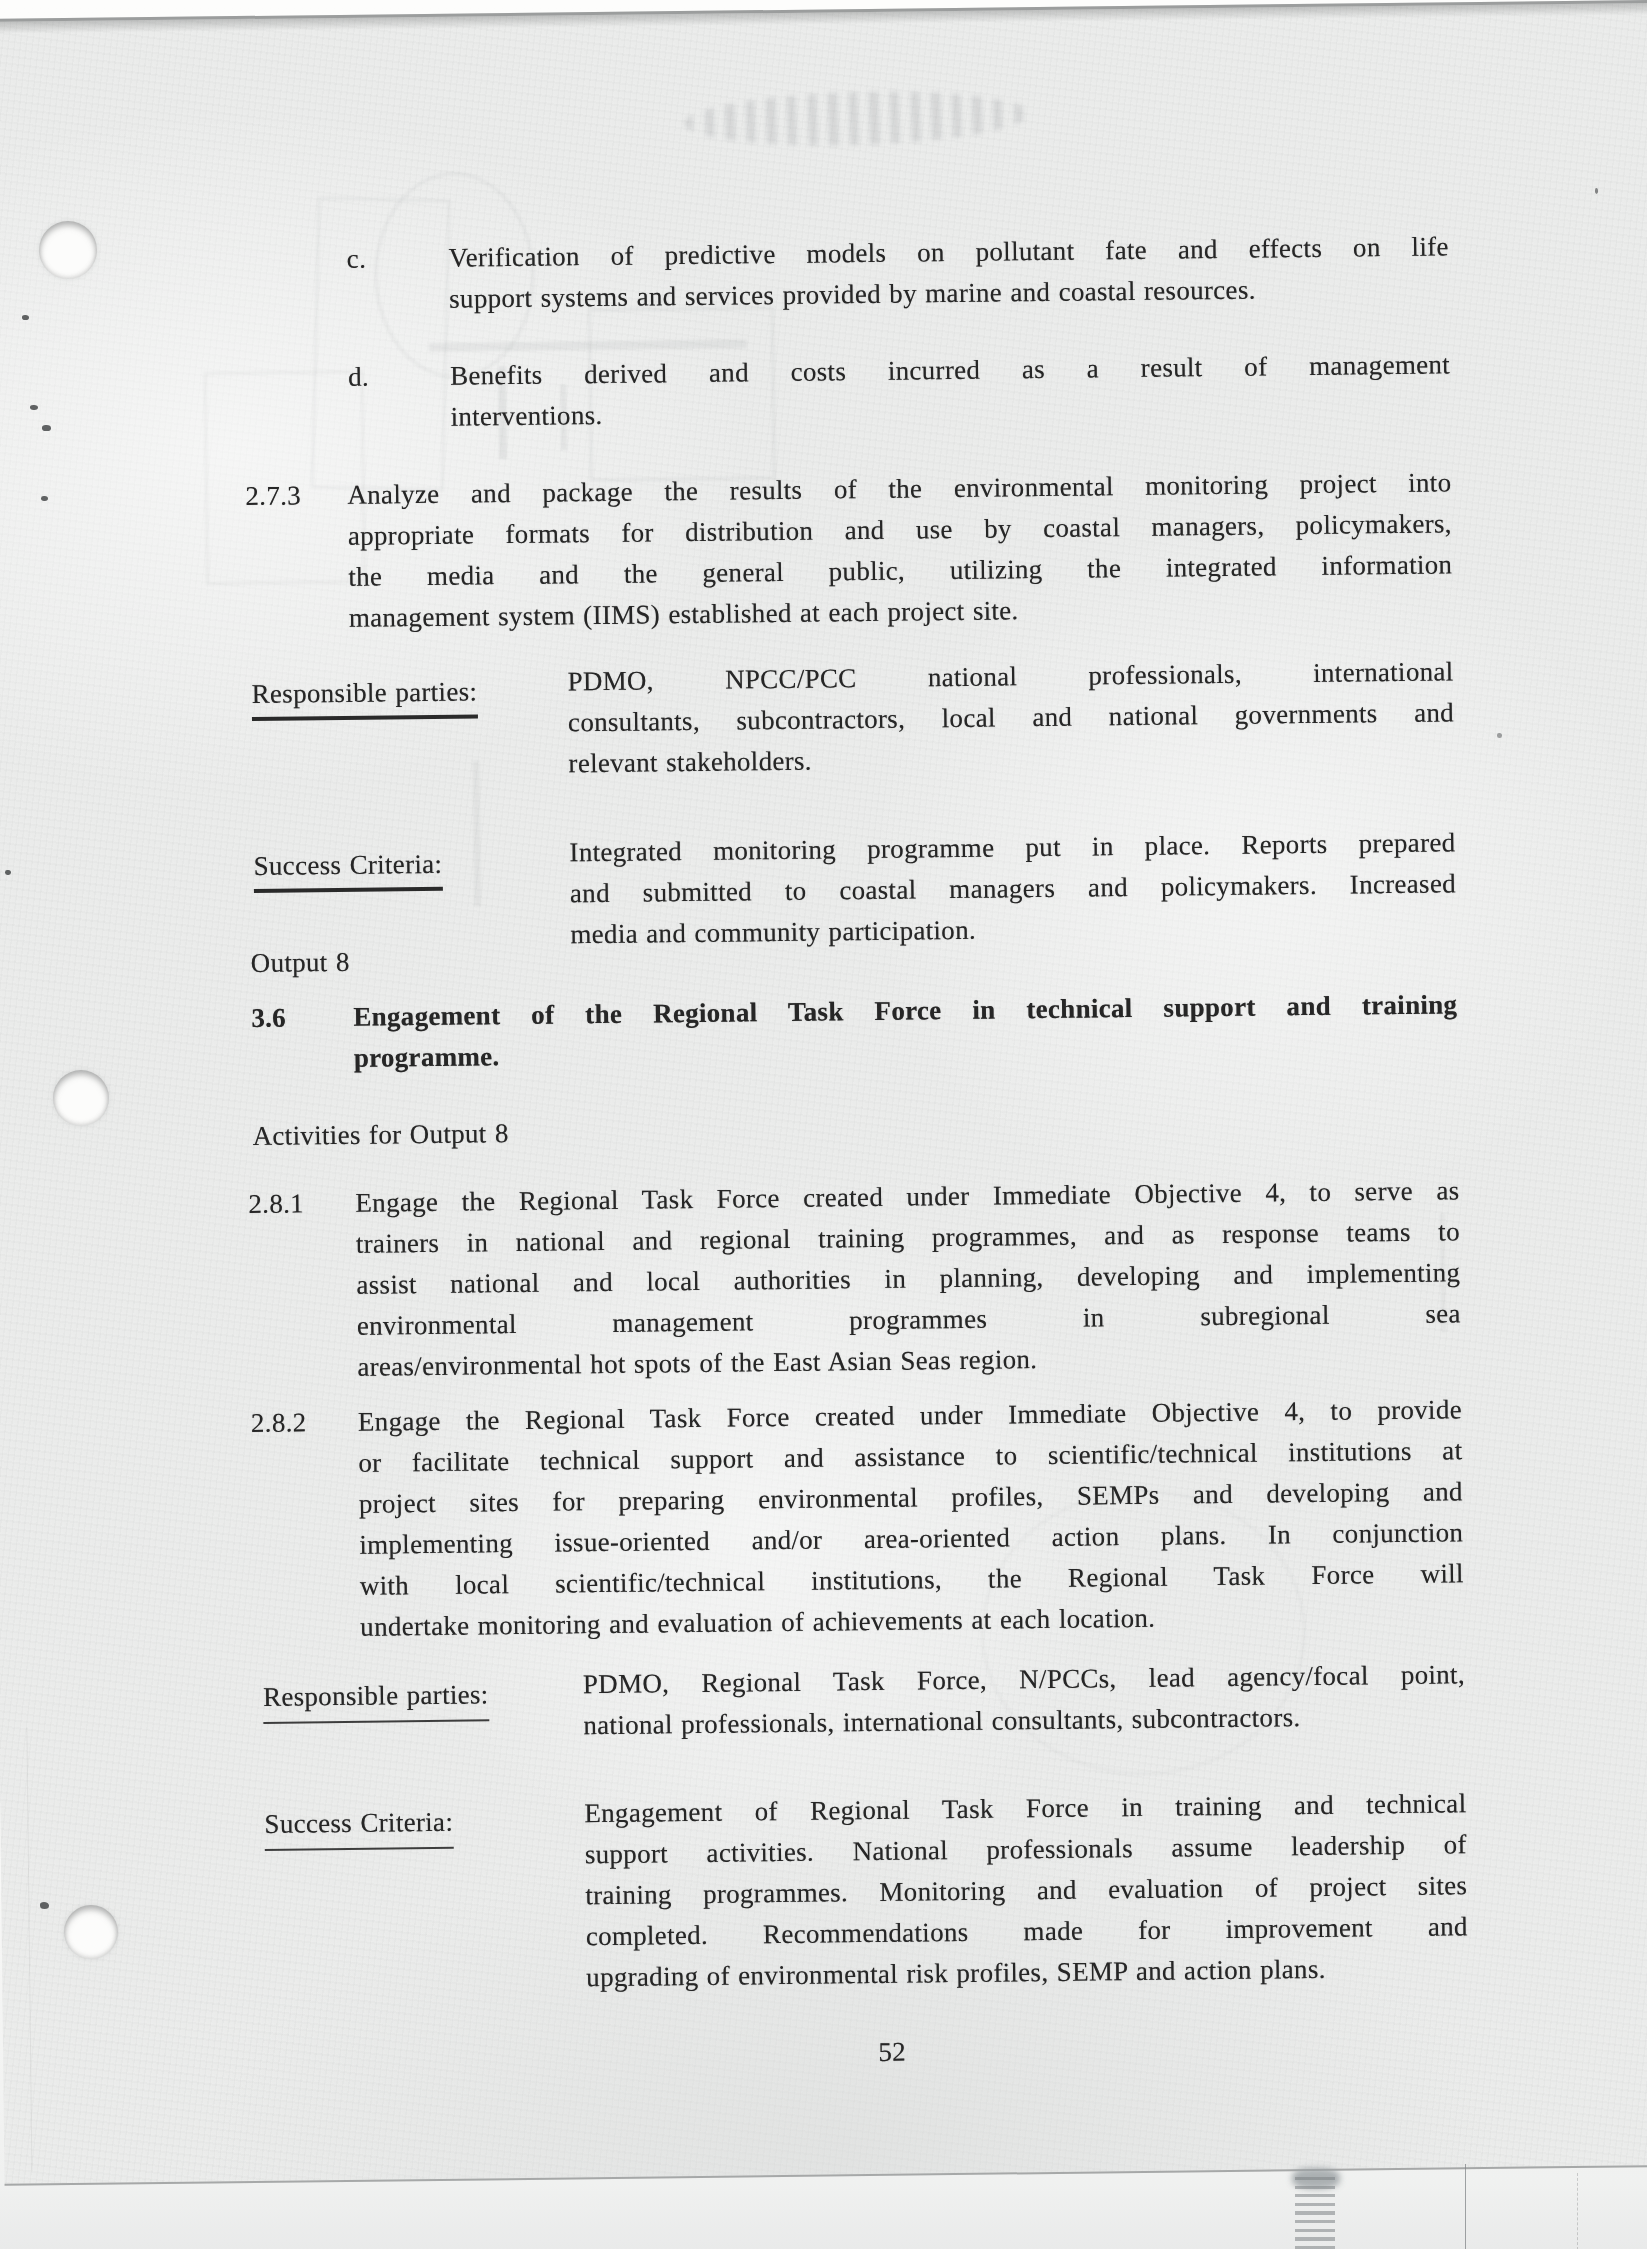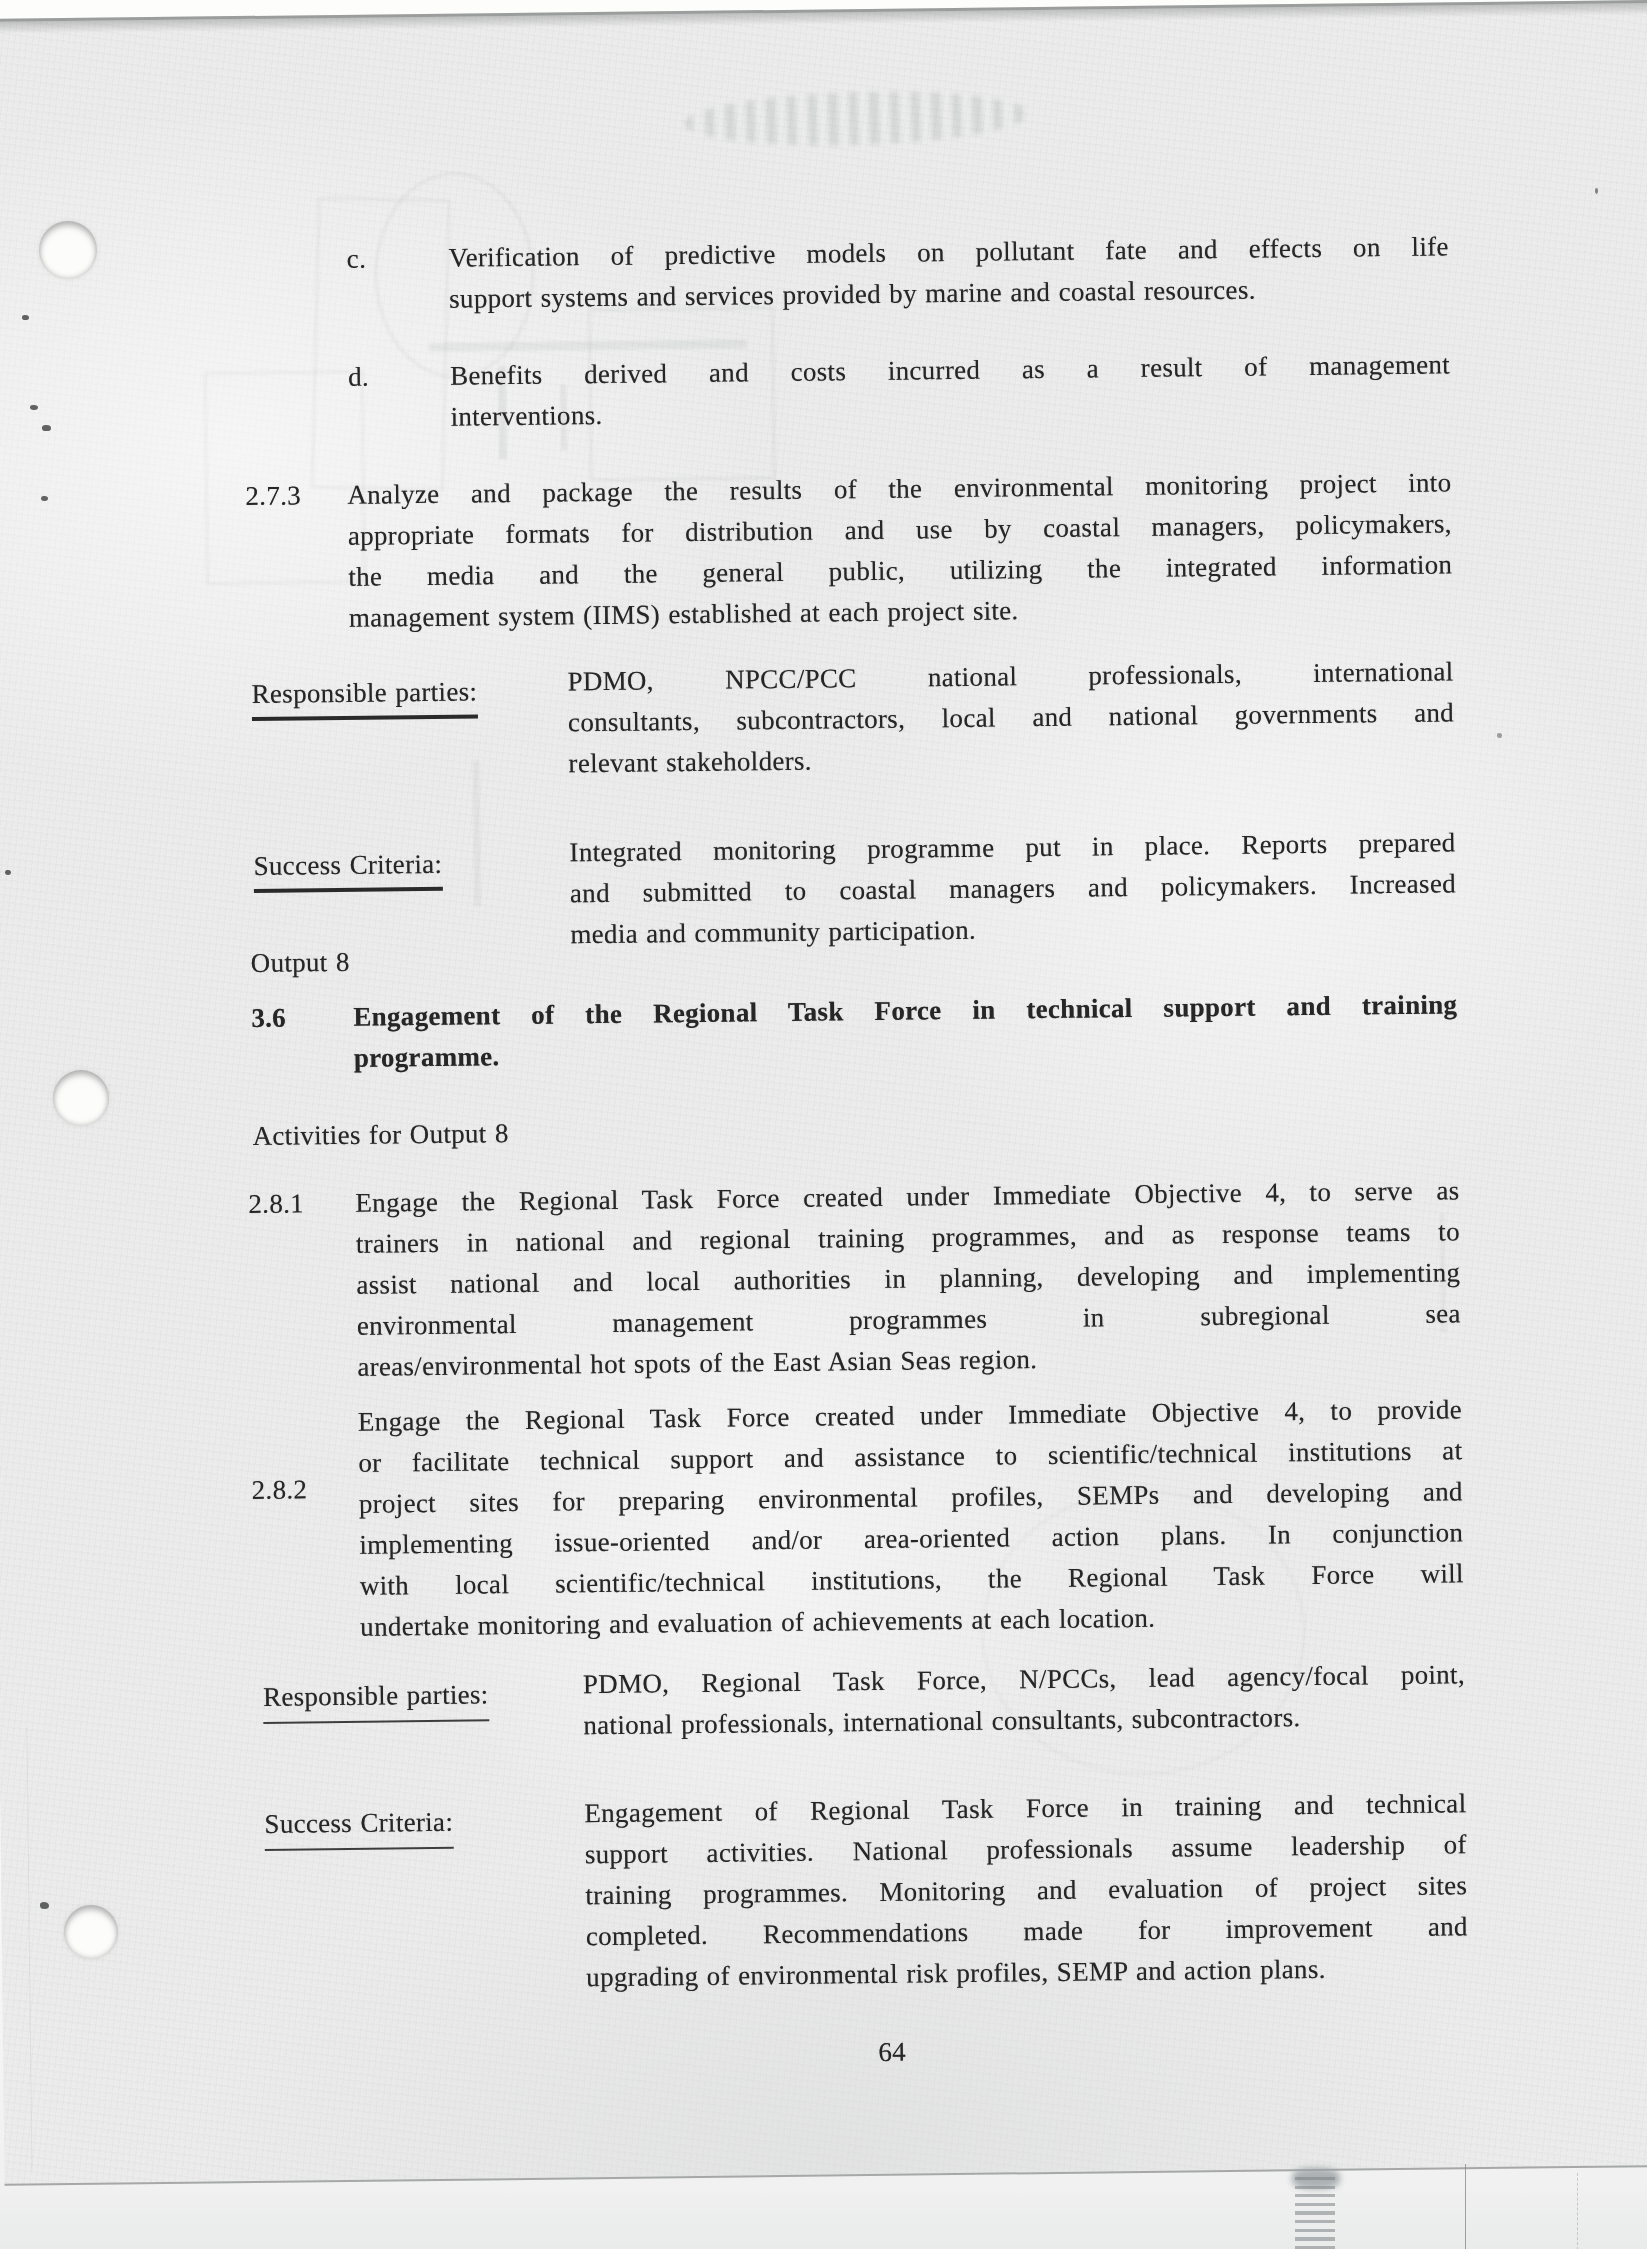--- a/index.html
+++ b/index.html
@@ -118,21 +118,21 @@
 
       <div class="abs" style="left:235px;top:1184px">2.8.1</div>
       <div class="abs" style="left:342px;top:1184px;width:1104px">
           <div class="line j">Engage the Regional Task Force created under Immediate Objective 4, to serve as</div>
           <div class="line j">trainers in national and regional training programmes, and as response teams to</div>
           <div class="line j">assist national and local authorities in planning, developing and implementing</div>
           <div class="line j">environmental management programmes in subregional sea</div>
           <div class="line">areas/environmental hot spots of the East Asian Seas region.</div>
         </div>
 
-      <div class="abs" style="left:235px;top:1470px">2.8.2</div>
+      <div class="abs" style="left:235px;top:1403px">2.8.2</div>
       <div class="abs" style="left:342px;top:1403px;width:1104px">
           <div class="line j">Engage the Regional Task Force created under Immediate Objective 4, to provide</div>
           <div class="line j">or facilitate technical support and assistance to scientific/technical institutions at</div>
           <div class="line j">project sites for preparing environmental profiles, SEMPs and developing and</div>
           <div class="line j">implementing issue-oriented and/or area-oriented action plans. In conjunction</div>
           <div class="line j">with local scientific/technical institutions, the Regional Task Force will</div>
           <div class="line">undertake monitoring and evaluation of achievements at each location.</div>
         </div>
 
       <div class="abs" style="left:244px;top:1677px">
@@ -147,21 +147,21 @@
         <span class="ul">Success Criteria:</span>
       </div>
       <div class="abs" style="left:564px;top:1797px;width:882px">
           <div class="line j">Engagement of Regional Task Force in training and technical</div>
           <div class="line j">support activities. National professionals assume leadership of</div>
           <div class="line j">training programmes. Monitoring and evaluation of project sites</div>
           <div class="line j">completed. Recommendations made for improvement and</div>
           <div class="line">upgrading of environmental risk profiles, SEMP and action plans.</div>
         </div>
 
-      <div class="abs" style="left:829px;top:2039px;width:80px;text-align:center">64</div>
+      <div class="abs" style="left:829px;top:2039px;width:80px;text-align:center">52</div>
 
       <div class="crease"></div>
     </div>
   </div>
 
   <div class="hole" style="left:39px;top:221px;width:58px;height:58px"></div>
   <div class="hole" style="left:53px;top:1070px;width:56px;height:56px"></div>
   <div class="hole" style="left:64px;top:1905px;width:54px;height:54px"></div>
 
   <div class="speck" style="left:22px;top:315px;width:6.6px;height:4.6px"></div>

